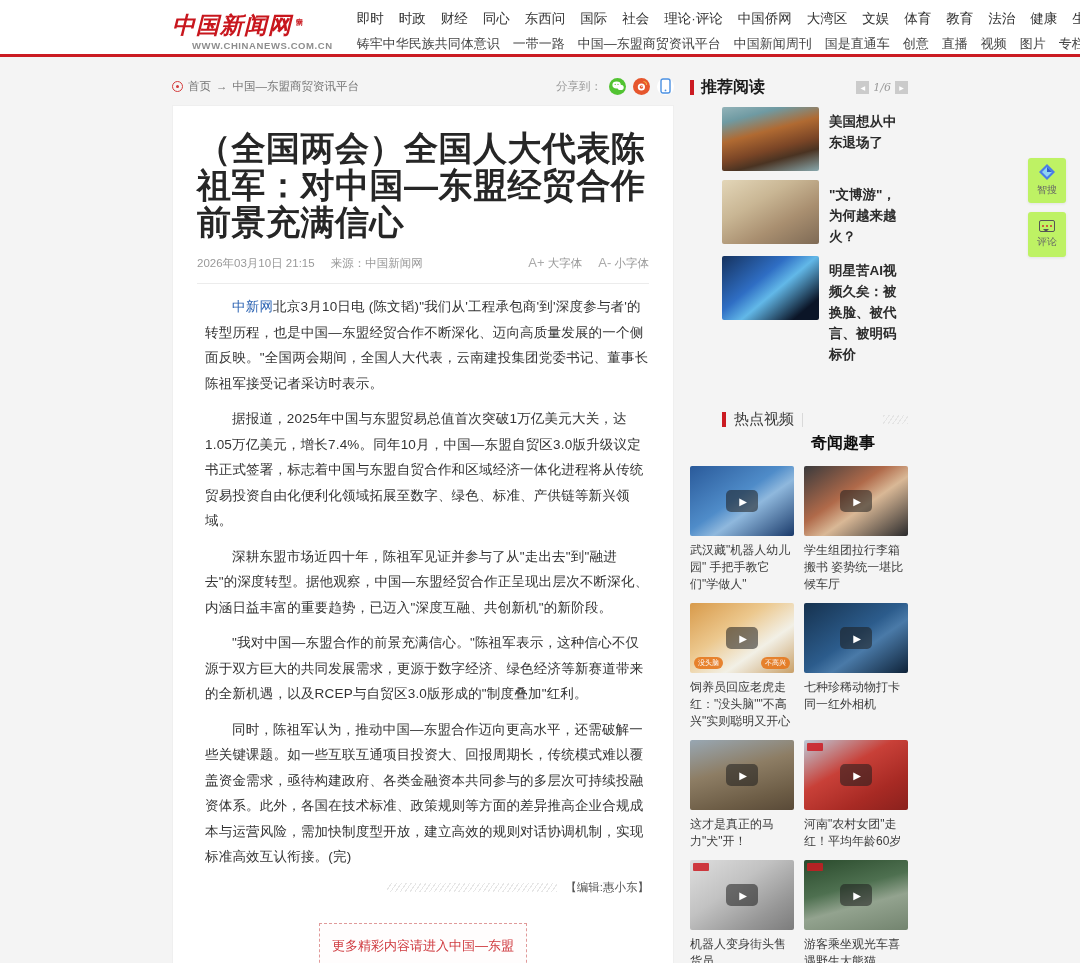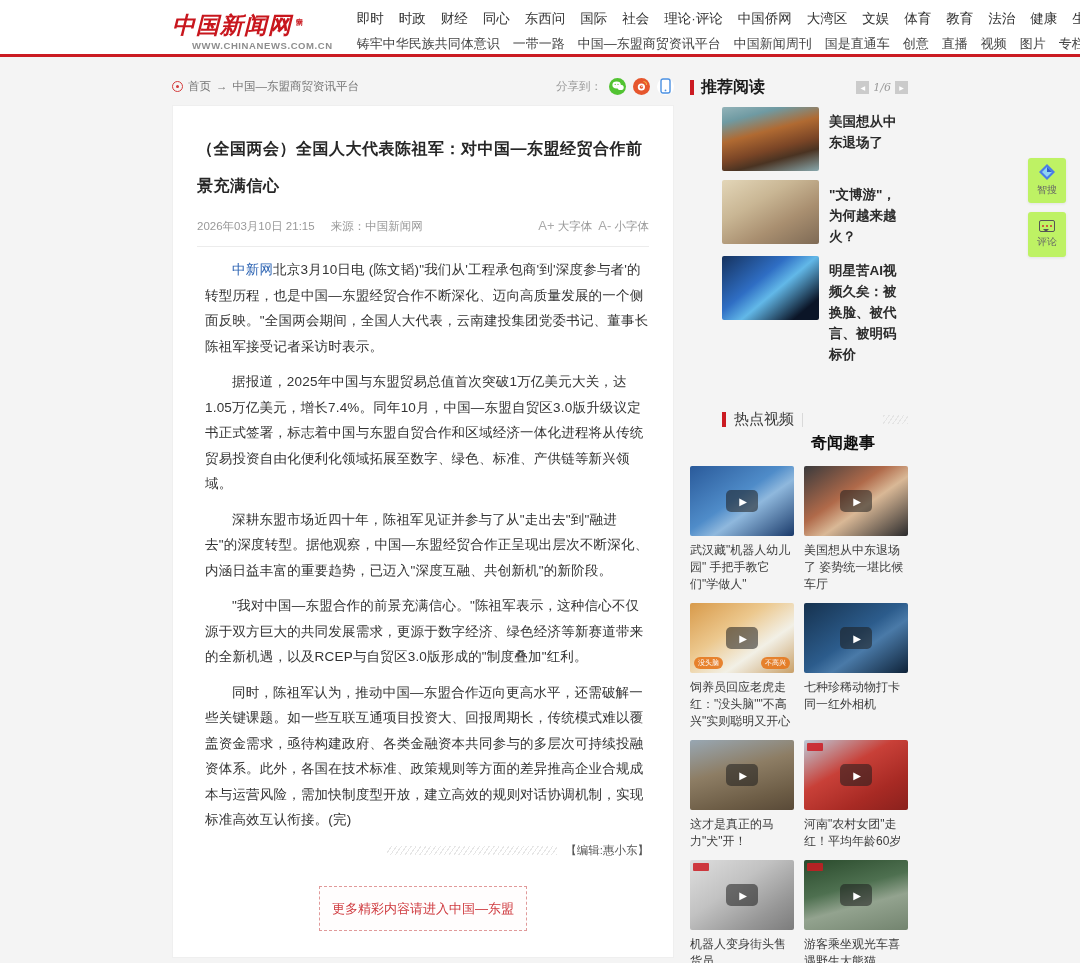--- a/index.html
+++ b/index.html
@@ -24,24 +24,24 @@
   .colL { width:502px; }
   .colR { width:218px; }
   .crumb-row { display:flex; align-items:center; height:18px; margin-bottom:10px; }
   .crumb { display:flex; align-items:center; gap:5px; font-size:11.5px; color:#777; }
   .homeic { width:11px; height:11px; border:1px solid #d43b3b; border-radius:50%; position:relative; display:inline-block; }
   .homeic::after { content:""; position:absolute; inset:3px; background:#d43b3b; border-radius:50%; }
   .crumb a { color:#777; text-decoration:none; cursor:pointer; }
   .share { margin-left:auto; display:flex; align-items:center; gap:7px; font-size:11.5px; color:#999; }
   .shic { width:17px; height:17px; border-radius:50%; display:inline-flex; align-items:center; justify-content:center; cursor:pointer; }
   .card { background:#fff; padding:24px 24px 20px; border:1px solid #efefef; }
-  .a-title { font-size:16px; font-weight:bold; color:#262626; line-height:37px; letter-spacing:.5px; }
+  .a-title { font-size:34px; font-weight:bold; color:#262626; line-height:37px; letter-spacing:.5px; }
   .a-meta { display:flex; align-items:center; margin-top:14px; font-size:11.5px; color:#999; }
   .a-meta .src { margin-left:16px; }
-  .fontctl { margin-left:auto; display:flex; gap:6px; color:#999; }
+  .fontctl { margin-left:auto; display:flex; gap:16px; color:#999; }
   .fontctl span { cursor:pointer; }
   .fsign { font-size:13px; color:#aaa; }
   .a-divider { border-bottom:1px solid #ececec; margin-top:12px; }
   .a-body { margin-top:10px;margin-left:8px; }
   .a-body p { font-size:13.5px; color:#333; line-height:25.5px; text-indent:2em; margin:10px 0; letter-spacing:.2px; }
   .a-body a.inlink { color:#2d64b3; text-decoration:none; cursor:pointer; }
   .ed-row { display:flex; align-items:center; margin-top:8px; }
   .ed-sp { flex:1; }
   .ed-hatch { width:170px; height:9px; margin-right:8px;
     background:repeating-linear-gradient(-55deg,#e6e6e6 0 1px,transparent 1px 4px); }
@@ -254,21 +254,21 @@
       <div class="v-cell">
         <div class="thumb t-v1">
             <span class="play">▶</span>
           </div>
         <div class="v-cap">武汉藏"机器人幼儿园" 手把手教它们"学做人"</div>
       </div>
       <div class="v-cell">
         <div class="thumb t-v2">
             <span class="play">▶</span>
           </div>
-        <div class="v-cap">美国想从中东退场了 姿势统一堪比候车厅</div>
+        <div class="v-cap">学生组团拉行李箱搬书 姿势统一堪比候车厅</div>
       </div>
       <div class="v-cell">
         <div class="thumb t-v3">
           <span class="play">▶</span>
           <span class="badge bl">没头脑</span>
           <span class="badge br">不高兴</span>
         </div>
         <div class="v-cap">饲养员回应老虎走红："没头脑""不高兴"实则聪明又开心</div>
       </div>
       <div class="v-cell">

